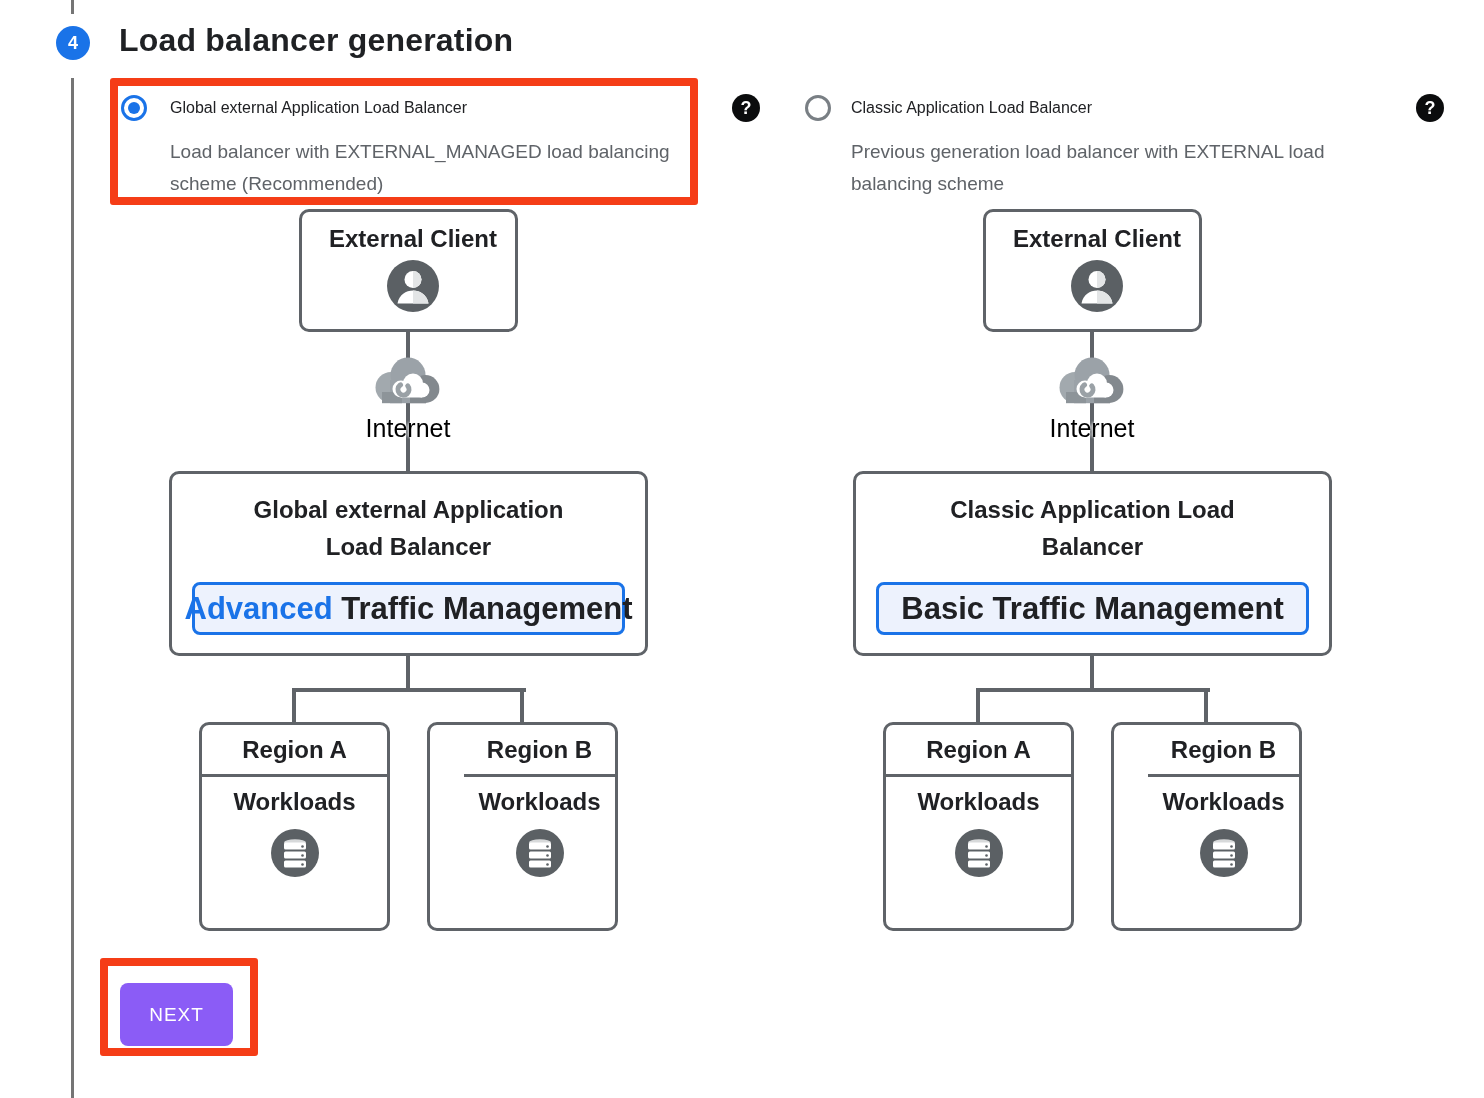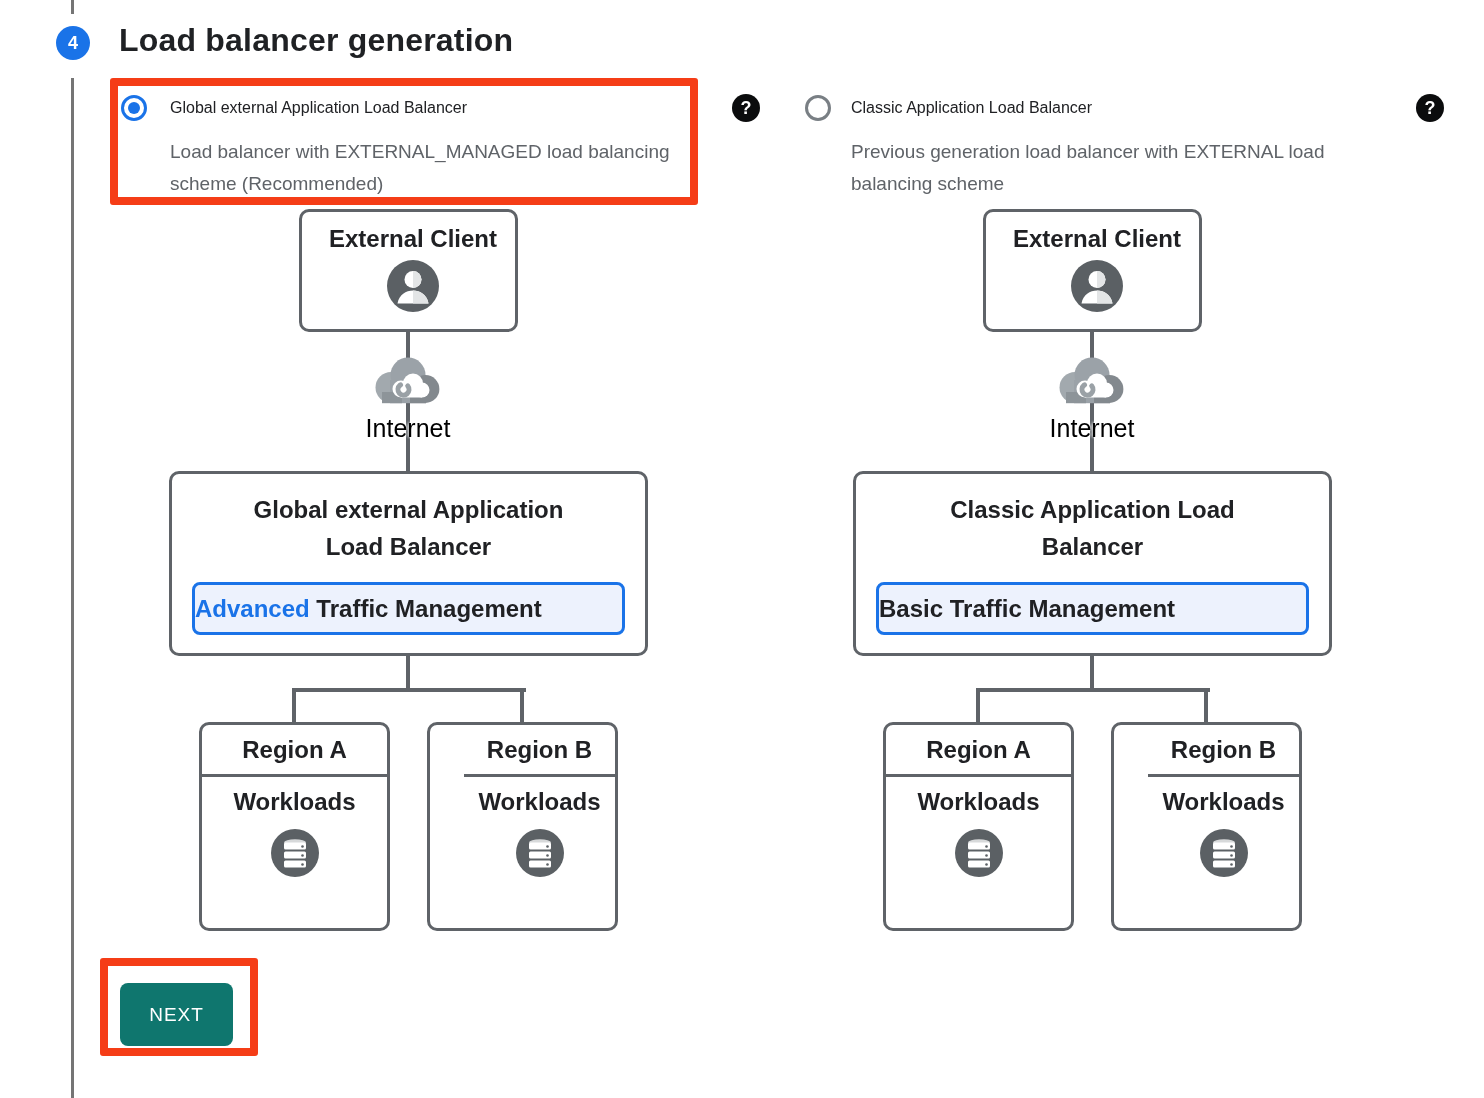--- a/index.html
+++ b/index.html
@@ -79,43 +79,43 @@
     position: absolute; left: calc(346px + var(--dx)); top: 414px; width: 124px;
     text-align: center; font-size: 25px; color: #000000;
     text-shadow: 0 0 3px #fff, 0 0 3px #fff;
   }
 
   .lb-box { left: calc(169px + var(--dx)); top: 471px; width: 479px; height: 185px; }
   .lb-title { font-size: 24px; font-weight: bold; line-height: 37px; text-align: center; margin-top: 17px; }
   .traffic-pill {
     position: absolute; left: 20px; right: 20px; top: 108px; height: 53px;
     background: #edf2fd; border: 3px solid #1a73e8; border-radius: 8px;
-    display: flex; align-items: center; justify-content: flex-start;
-    font-size: 24px; font-weight: bold; color: #202124; white-space: pre;
+    display: flex; align-items: center; justify-content: center;
+    font-size: 31px; font-weight: bold; color: #202124; white-space: pre;
   }
   .pill-highlight { color: #1a73e8; }
 
   .region-box { top: 722px; width: 191px; height: 209px; align-items: stretch; }
   .region-a-left  { left: calc(199px + var(--dx)); }
   .region-b-left  { left: calc(427px + var(--dx)); padding-left: 34px; }
   .region-header {
     height: 52px; border-bottom: 3px solid #5f6368;
     display: flex; align-items: center; justify-content: center;
     font-size: 24px; font-weight: bold;
   }
   .region-body { flex: 1; display: flex; flex-direction: column; align-items: center; border-radius: 15px; }
   .workloads-label { font-size: 24px; font-weight: bold; margin-top: 11px; }
   .db-icon { margin-top: 13px; }
 
   .icon-circle-svg { display: block; }
 
   
   .next-button {
     left: 120px; top: 983px; width: 113px; height: 63px;
-    background: #0f766e; color: #fff; border: none; border-radius: 8px;
+    background: #8b5cf6; color: #fff; border: none; border-radius: 8px;
     font-family: "Liberation Sans", sans-serif;
     font-size: 19px; font-weight: 500; letter-spacing: 1px;
     display: flex; align-items: center; justify-content: center; cursor: pointer;
   }
 </style>
 </head>
 <body>
 
 <svg width="0" height="0" style="position:absolute">
   <defs>

